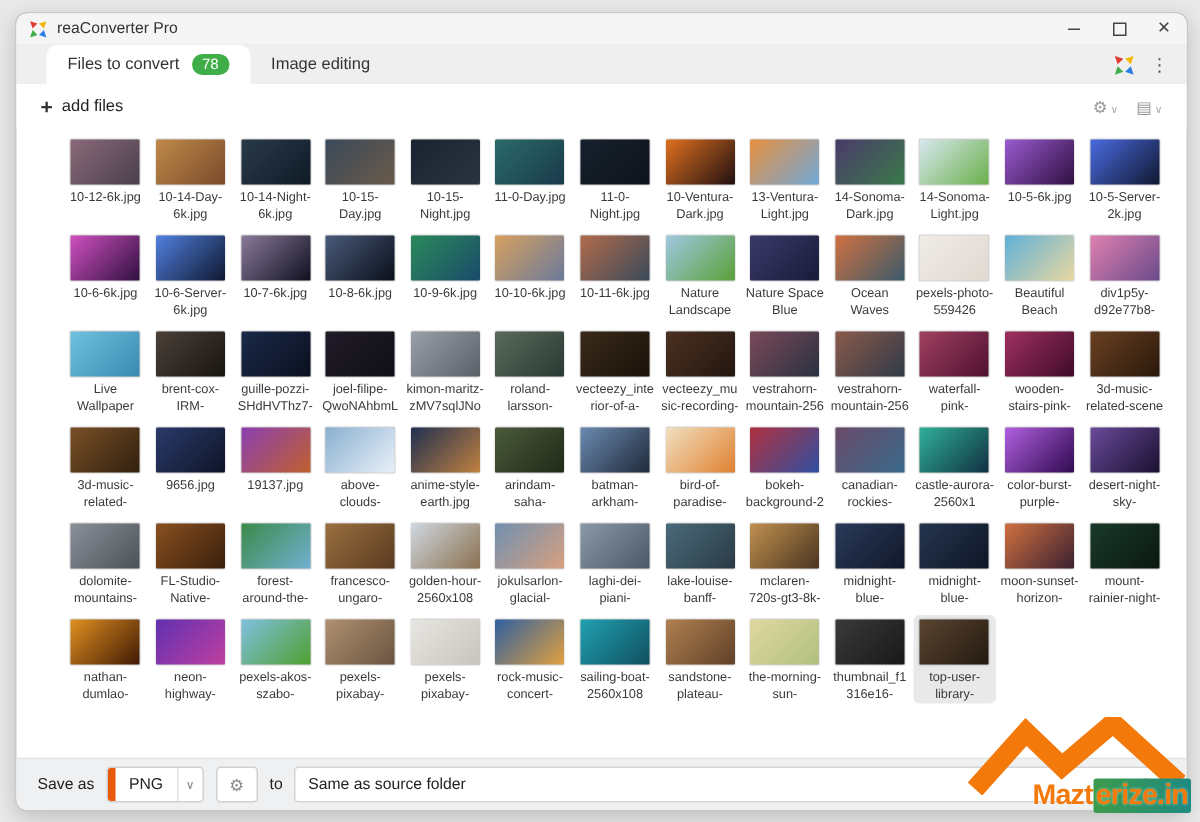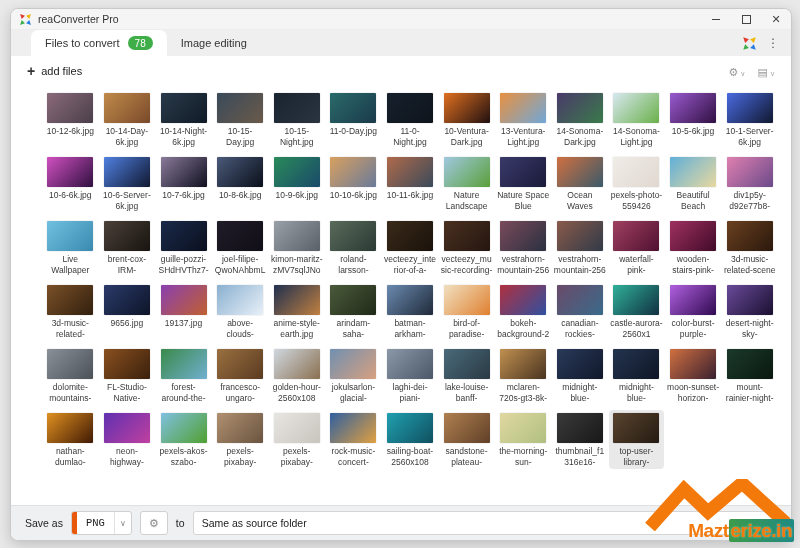--- a/index.html
+++ b/index.html
@@ -42,21 +42,21 @@
   .caption{margin-top:3px;font-size:8.5px;line-height:11px;color:#3a3a3a;text-align:center;
     max-width:56px;height:22px;overflow:hidden;word-break:break-word;}
   
   .footer{position:absolute;left:0;right:0;bottom:0;height:34px;background:#eef0f2;
     border-top:1px solid #e0e0e0;border-radius:0 0 8px 8px;display:flex;align-items:center;
     padding:0 14px;gap:8px;}
   .flabel{font-size:10.5px;color:#222;}
   .fmt-select{display:flex;align-items:center;background:#fff;border:1px solid #d0d0d0;
     border-radius:3px;height:22px;overflow:hidden;}
   .fmt-bar{width:5px;height:100%;background:var(--format-orange,#e8590c);}
-  .fmt-label{padding:0 9px;font-size:10.5px;color:#222;font-family:Liberation Mono, monospace;}
+  .fmt-label{padding:0 9px;font-size:10.5px;color:#222;}
   .fmt-div{width:1px;height:100%;background:#e2e2e2;}
   .fmt-chev{width:16px;text-align:center;color:#888;font-size:8px;}
   .gear-btn{width:26px;height:22px;background:#fff;border:1px solid #d0d0d0;border-radius:3px;
     display:flex;align-items:center;justify-content:center;color:#8a8a8a;font-size:11px;}
   .dest-input{flex:1;height:22px;background:#fff;border:1px solid #d5d5d5;border-radius:3px;
     padding:0 8px;font-size:10.5px;color:#222;display:flex;align-items:center;
     justify-content:space-between;}
   .dest-gear{color:#aaa;font-size:10px;}
   
   .watermark{position:absolute;right:6px;bottom:8px;z-index:20;pointer-events:none;
@@ -170,21 +170,21 @@
       <div class="cell">
         <div class="thumb" style="background: linear-gradient(135deg, rgb(216, 232, 240), rgb(106, 176, 74));"></div>
         <div class="caption">14-Sonoma-Light.jpg</div>
       </div>
       <div class="cell">
         <div class="thumb" style="background: linear-gradient(135deg, rgb(154, 90, 208), rgb(48, 16, 64));"></div>
         <div class="caption">10-5-6k.jpg</div>
       </div>
       <div class="cell">
         <div class="thumb" style="background: linear-gradient(135deg, rgb(74, 106, 224), rgb(16, 24, 48));"></div>
-        <div class="caption">10-1-Server-6k.jpg</div>
+        <div class="caption">10-5-Server-2k.jpg</div>
       </div>
       <div class="cell">
         <div class="thumb" style="background: linear-gradient(135deg, rgb(208, 80, 192), rgb(48, 16, 64));"></div>
         <div class="caption">10-6-6k.jpg</div>
       </div>
       <div class="cell">
         <div class="thumb" style="background: linear-gradient(135deg, rgb(80, 128, 224), rgb(16, 24, 48));"></div>
         <div class="caption">10-6-Server-6k.jpg</div>
       </div>
       <div class="cell">

